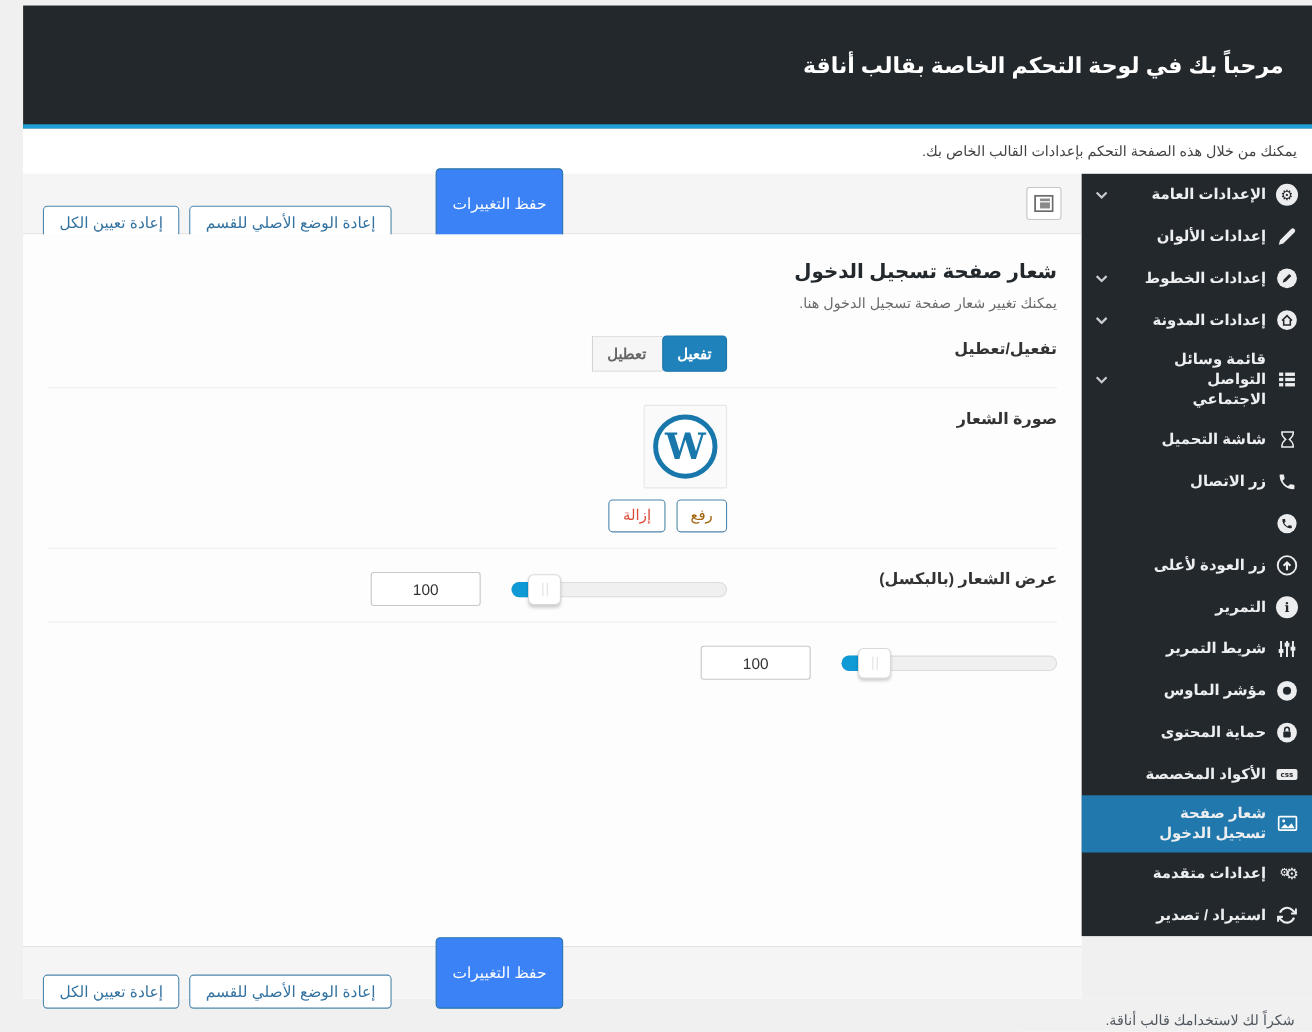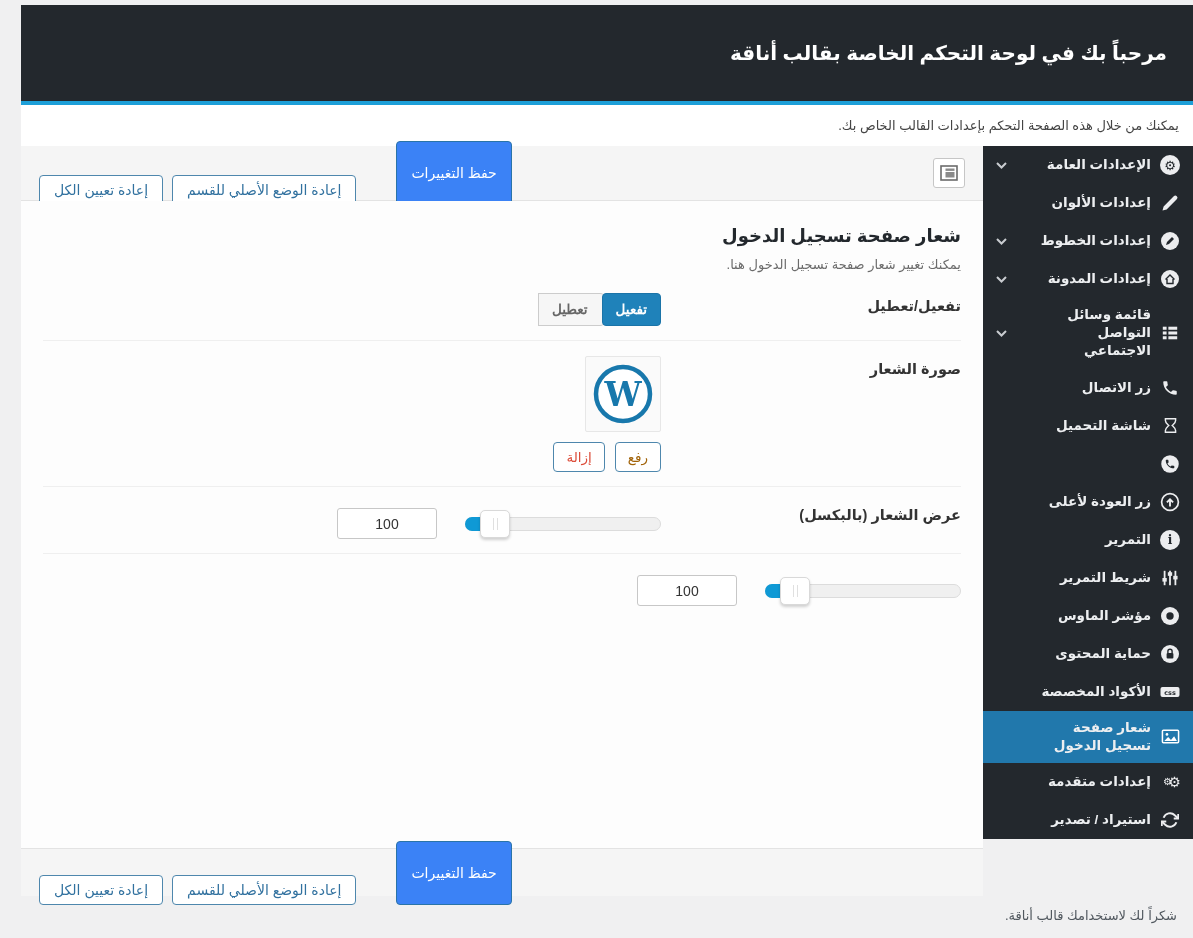--- a/index.html
+++ b/index.html
@@ -6,21 +6,21 @@
   html,body { width:1193px; height:938px; overflow:hidden; }
   body {
     background:#f0f0f1;
     font-family:"Liberation Sans","DejaVu Sans",sans-serif;
     direction:rtl;
   }
   .wrap { margin:5px 0 0 21px; background:#fff; }
 
   
   .top-header {
-    height:100px; background:#23282d; border-bottom:4px solid #1d9fd8;
+    height:112px; background:#23282d; border-bottom:4px solid #1d9fd8;
     display:flex; align-items:center; padding-right:26px;
   }
   .top-header h1 { color:#fff; font-size:20px; font-weight:bold; }
 
   .sub-strip {
     height:41px; background:#fff; display:flex; align-items:center;
     padding-right:14px; color:#444; font-size:13px;
   }
 
   
@@ -190,34 +190,34 @@
           <span style="max-width:120px">قائمة وسائل التواصل الاجتماعي</span>
           <span class="chev">
             <svg width="11" height="7" viewBox="0 0 11 7">
                 <path d="M1 1l4.5 4.5L10 1" fill="none" stroke="#c9ccd0" stroke-width="2"></path>
               </svg>
           </span>
         </li>
 
         <li>
           <span class="icn">
+            <svg width="17" height="17" viewBox="0 0 20 20">
+                <path d="M4 2h12v2c0 3-2.5 4.5-4 6 1.5 1.5 4 3 4 6v2H4v-2c0-3 2.5-4.5 4-6-1.5-1.5-4-3-4-6z" fill="none" stroke="#ecedef" stroke-width="1.7"></path>
+              </svg>
+          </span>
+          <span>شاشة التحميل</span>
+        </li>
+
+        <li>
+          <span class="icn">
             <svg width="18" height="18" viewBox="0 0 24 24">
                 <path d="M6.62 10.79c1.44 2.83 3.76 5.14 6.59 6.59l2.2-2.2c.27-.27.67-.36 1.02-.24 1.12.37 2.33.57 3.57.57.55 0 1 .45 1 1V20c0 .55-.45 1-1 1-9.39 0-17-7.61-17-17 0-.55.45-1 1-1h3.5c.55 0 1 .45 1 1 0 1.25.2 2.45.57 3.57.11.35.03.74-.25 1.02l-2.2 2.2z" fill="#ecedef"></path>
               </svg>
           </span>
           <span>زر الاتصال</span>
-        </li>
-
-        <li>
-          <span class="icn">
-            <svg width="17" height="17" viewBox="0 0 20 20">
-                <path d="M4 2h12v2c0 3-2.5 4.5-4 6 1.5 1.5 4 3 4 6v2H4v-2c0-3 2.5-4.5 4-6-1.5-1.5-4-3-4-6z" fill="none" stroke="#ecedef" stroke-width="1.7"></path>
-              </svg>
-          </span>
-          <span>شاشة التحميل</span>
         </li>
 
         <li>
           <span class="icn">
             <svg width="20" height="20" viewBox="0 0 24 24">
                 <circle cx="12" cy="12" r="10.5" fill="#ecedef"></circle>
                 <g transform="translate(5.2 5.2) scale(0.57)">
                   <path d="M6.62 10.79c1.44 2.83 3.76 5.14 6.59 6.59l2.2-2.2c.27-.27.67-.36 1.02-.24 1.12.37 2.33.57 3.57.57.55 0 1 .45 1 1V20c0 .55-.45 1-1 1-9.39 0-17-7.61-17-17 0-.55.45-1 1-1h3.5c.55 0 1 .45 1 1 0 1.25.2 2.45.57 3.57.11.35.03.74-.25 1.02l-2.2 2.2z" fill="#23282d"></path>
                 </g>
               </svg>

